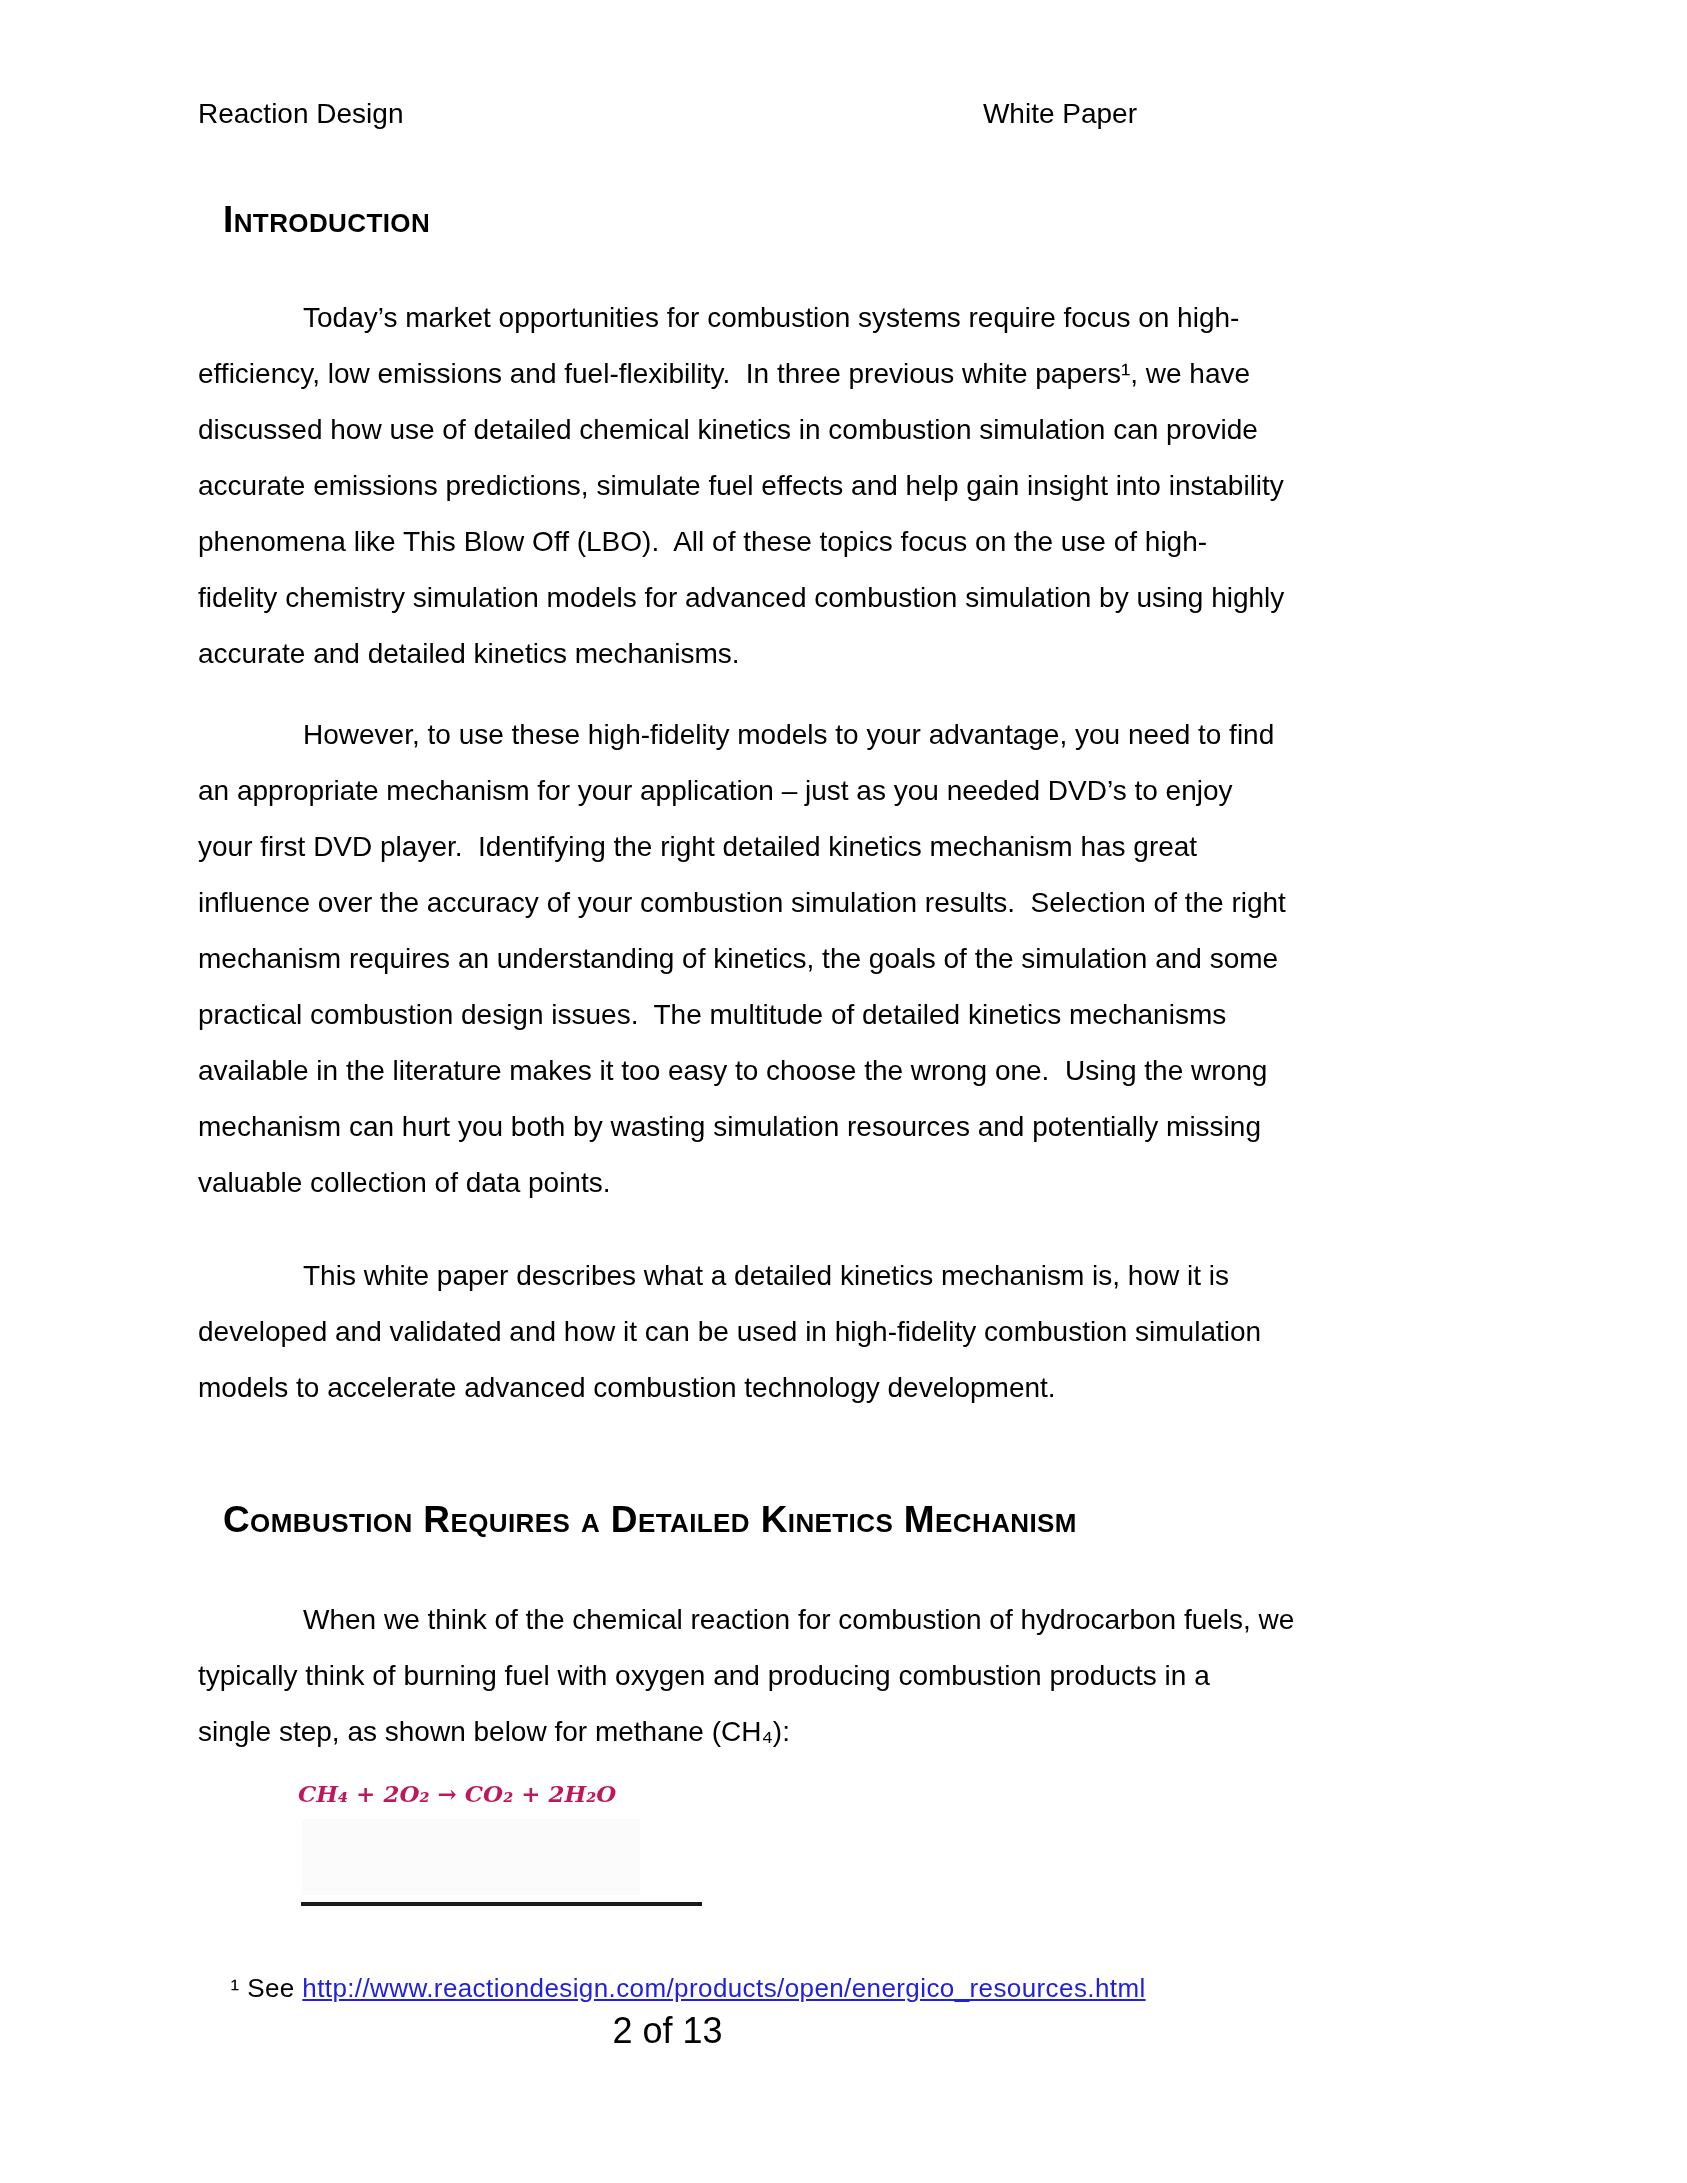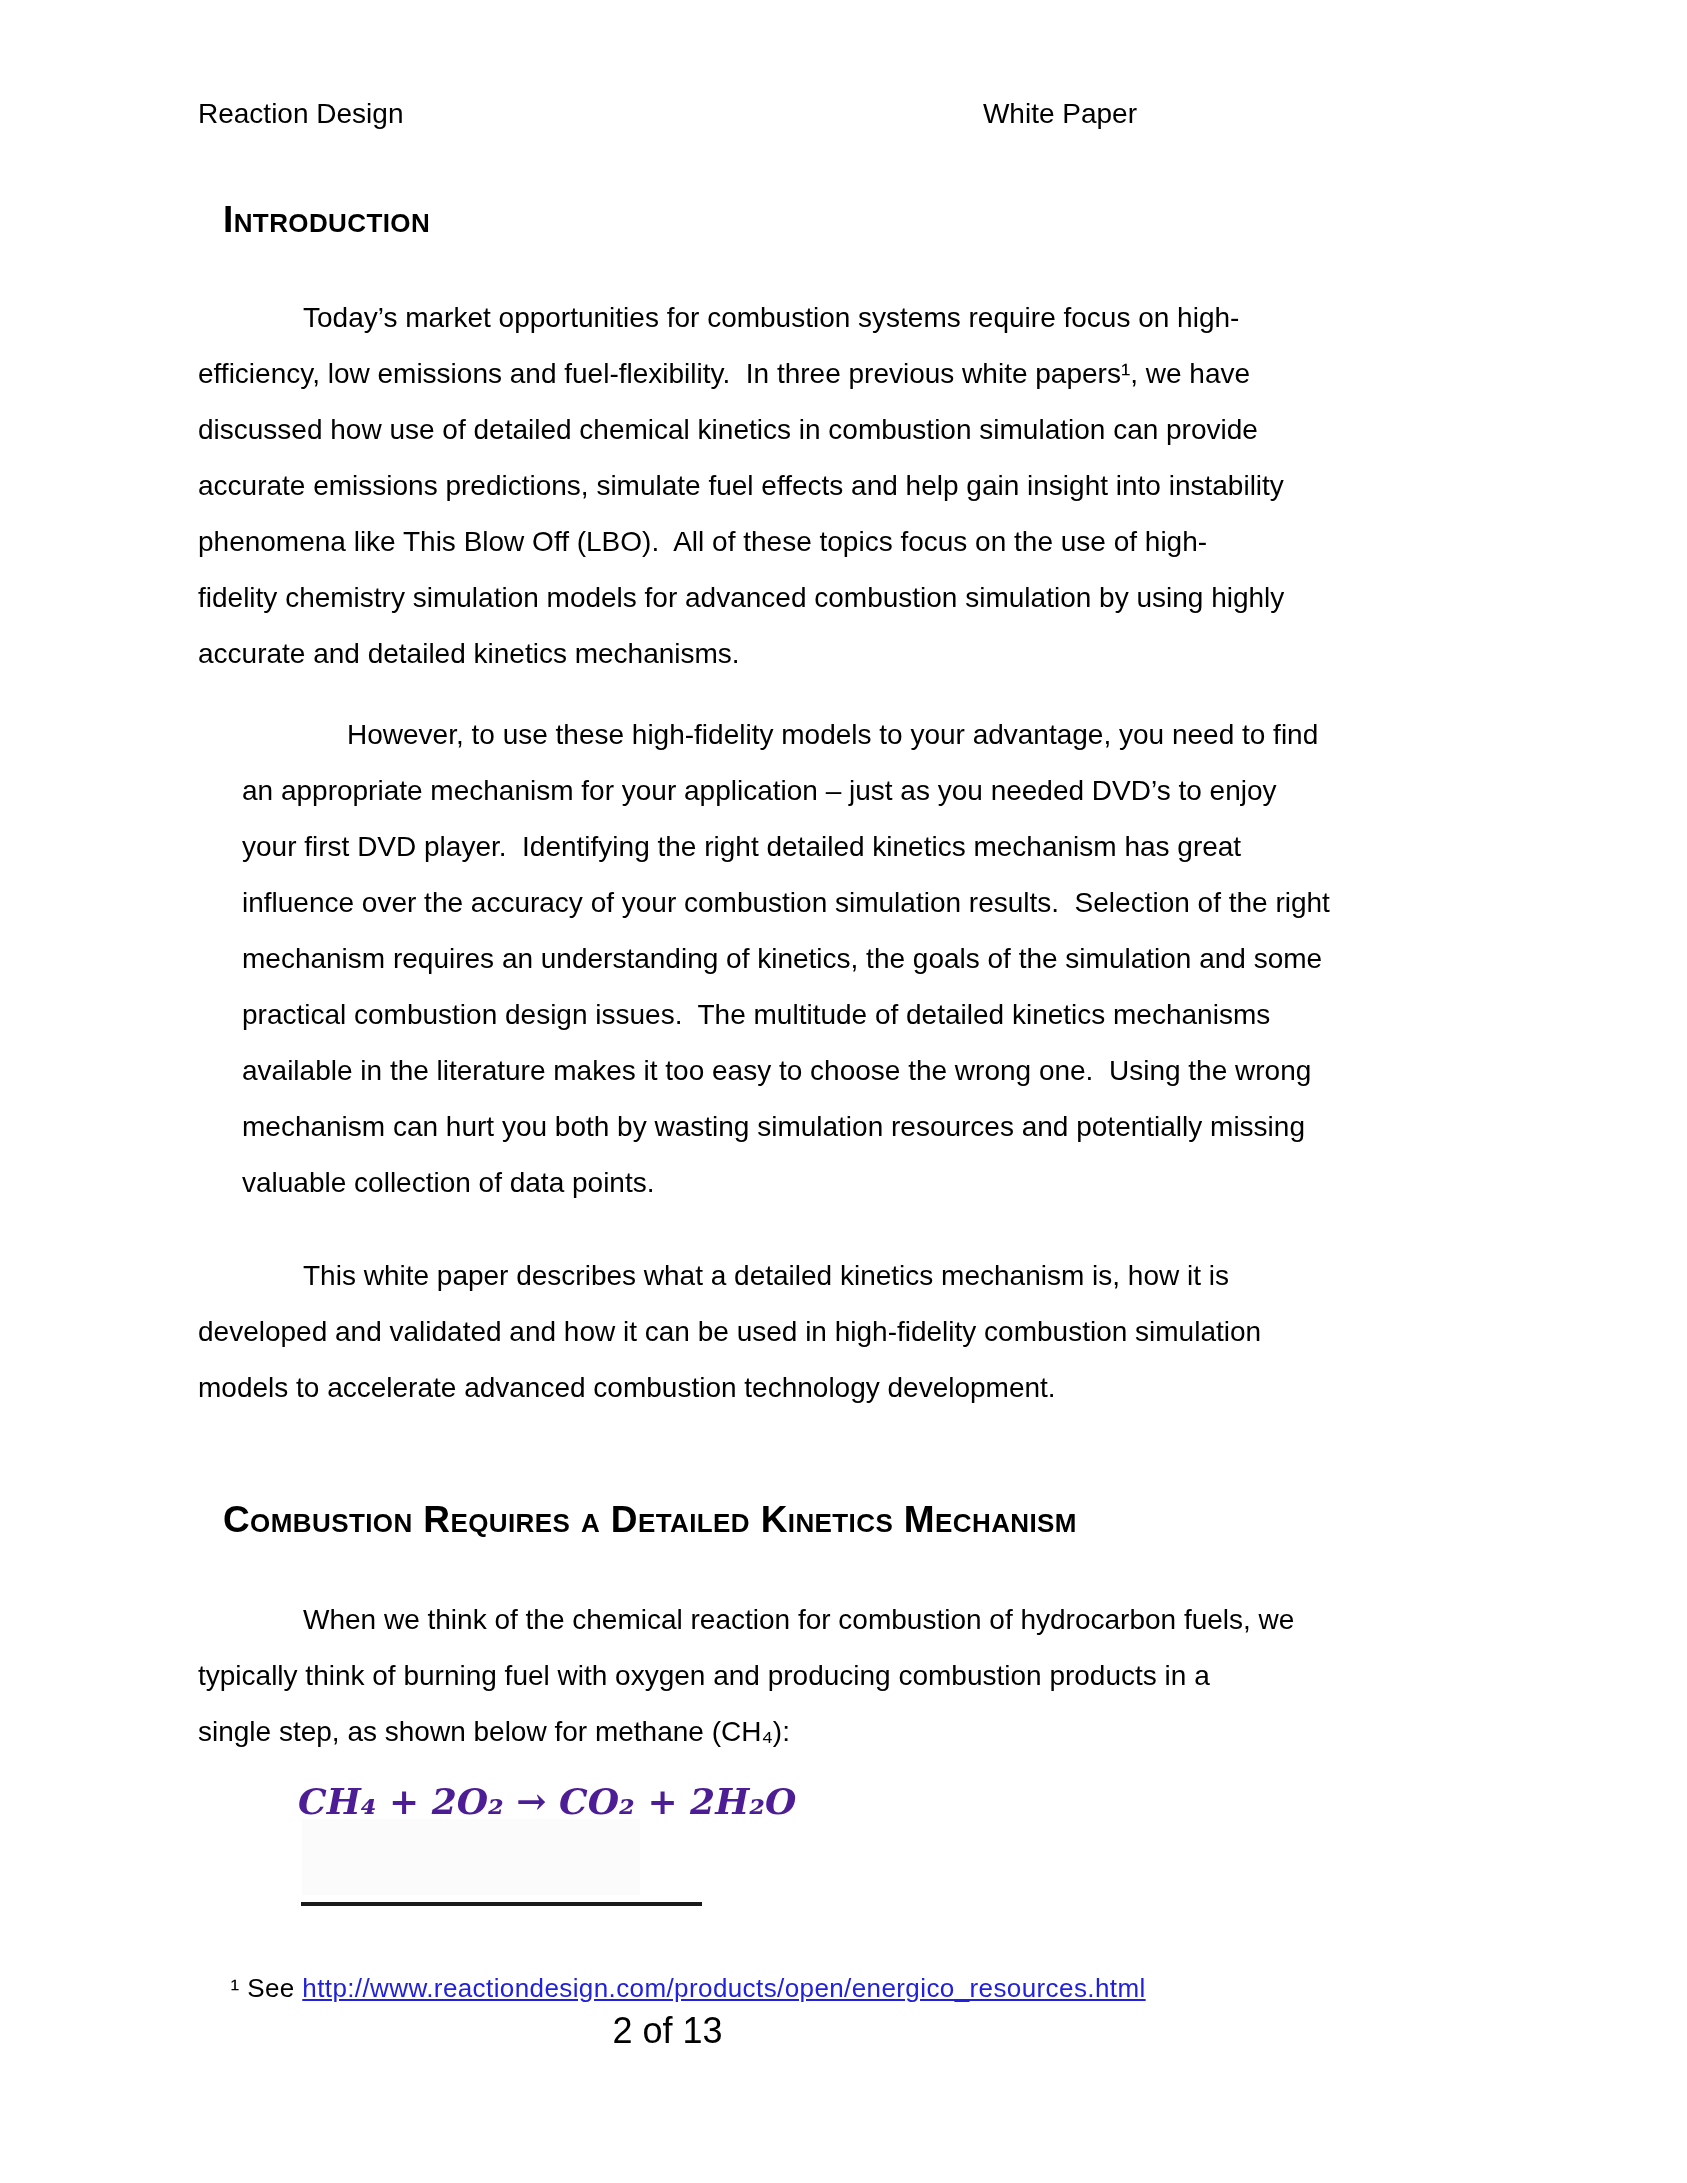--- a/index.html
+++ b/index.html
@@ -42,39 +42,39 @@
   .para {
     position: absolute;
     left: 198px;
     width: 1310px;
     font-size: 28px;
     line-height: 56px;
   }
   .para .line { white-space: pre; }
   .para .line:first-child { padding-left: 105px; }
   #para-1 { top: 290px; }
-  #para-2 { top: 707px; margin-left: 44px; }
+  #para-2 { top: 707px; }
   #para-3 { top: 1248px; }
   #para-4 { top: 1592px; }
 
   
   .equation-artifact {
     position: absolute;
     left: 302px; top: 1819px;
     width: 338px; height: 76px;
     background: #fbfbfb;
   }
   .equation {
     position: absolute;
     left: 298px; top: 1780px;
     font-family: "DejaVu Serif", serif;
     font-style: italic;
     font-weight: bold;
-    font-size: 36px;
-    color: #4c1d95;
+    font-size: 23px;
+    color: #be185d;
     white-space: pre;
   }
 
   
   .footnote-rule {
     position: absolute;
     left: 301px; top: 1902px;
     width: 401px; height: 4.1px;
     background: #1a1a1a;
   }

